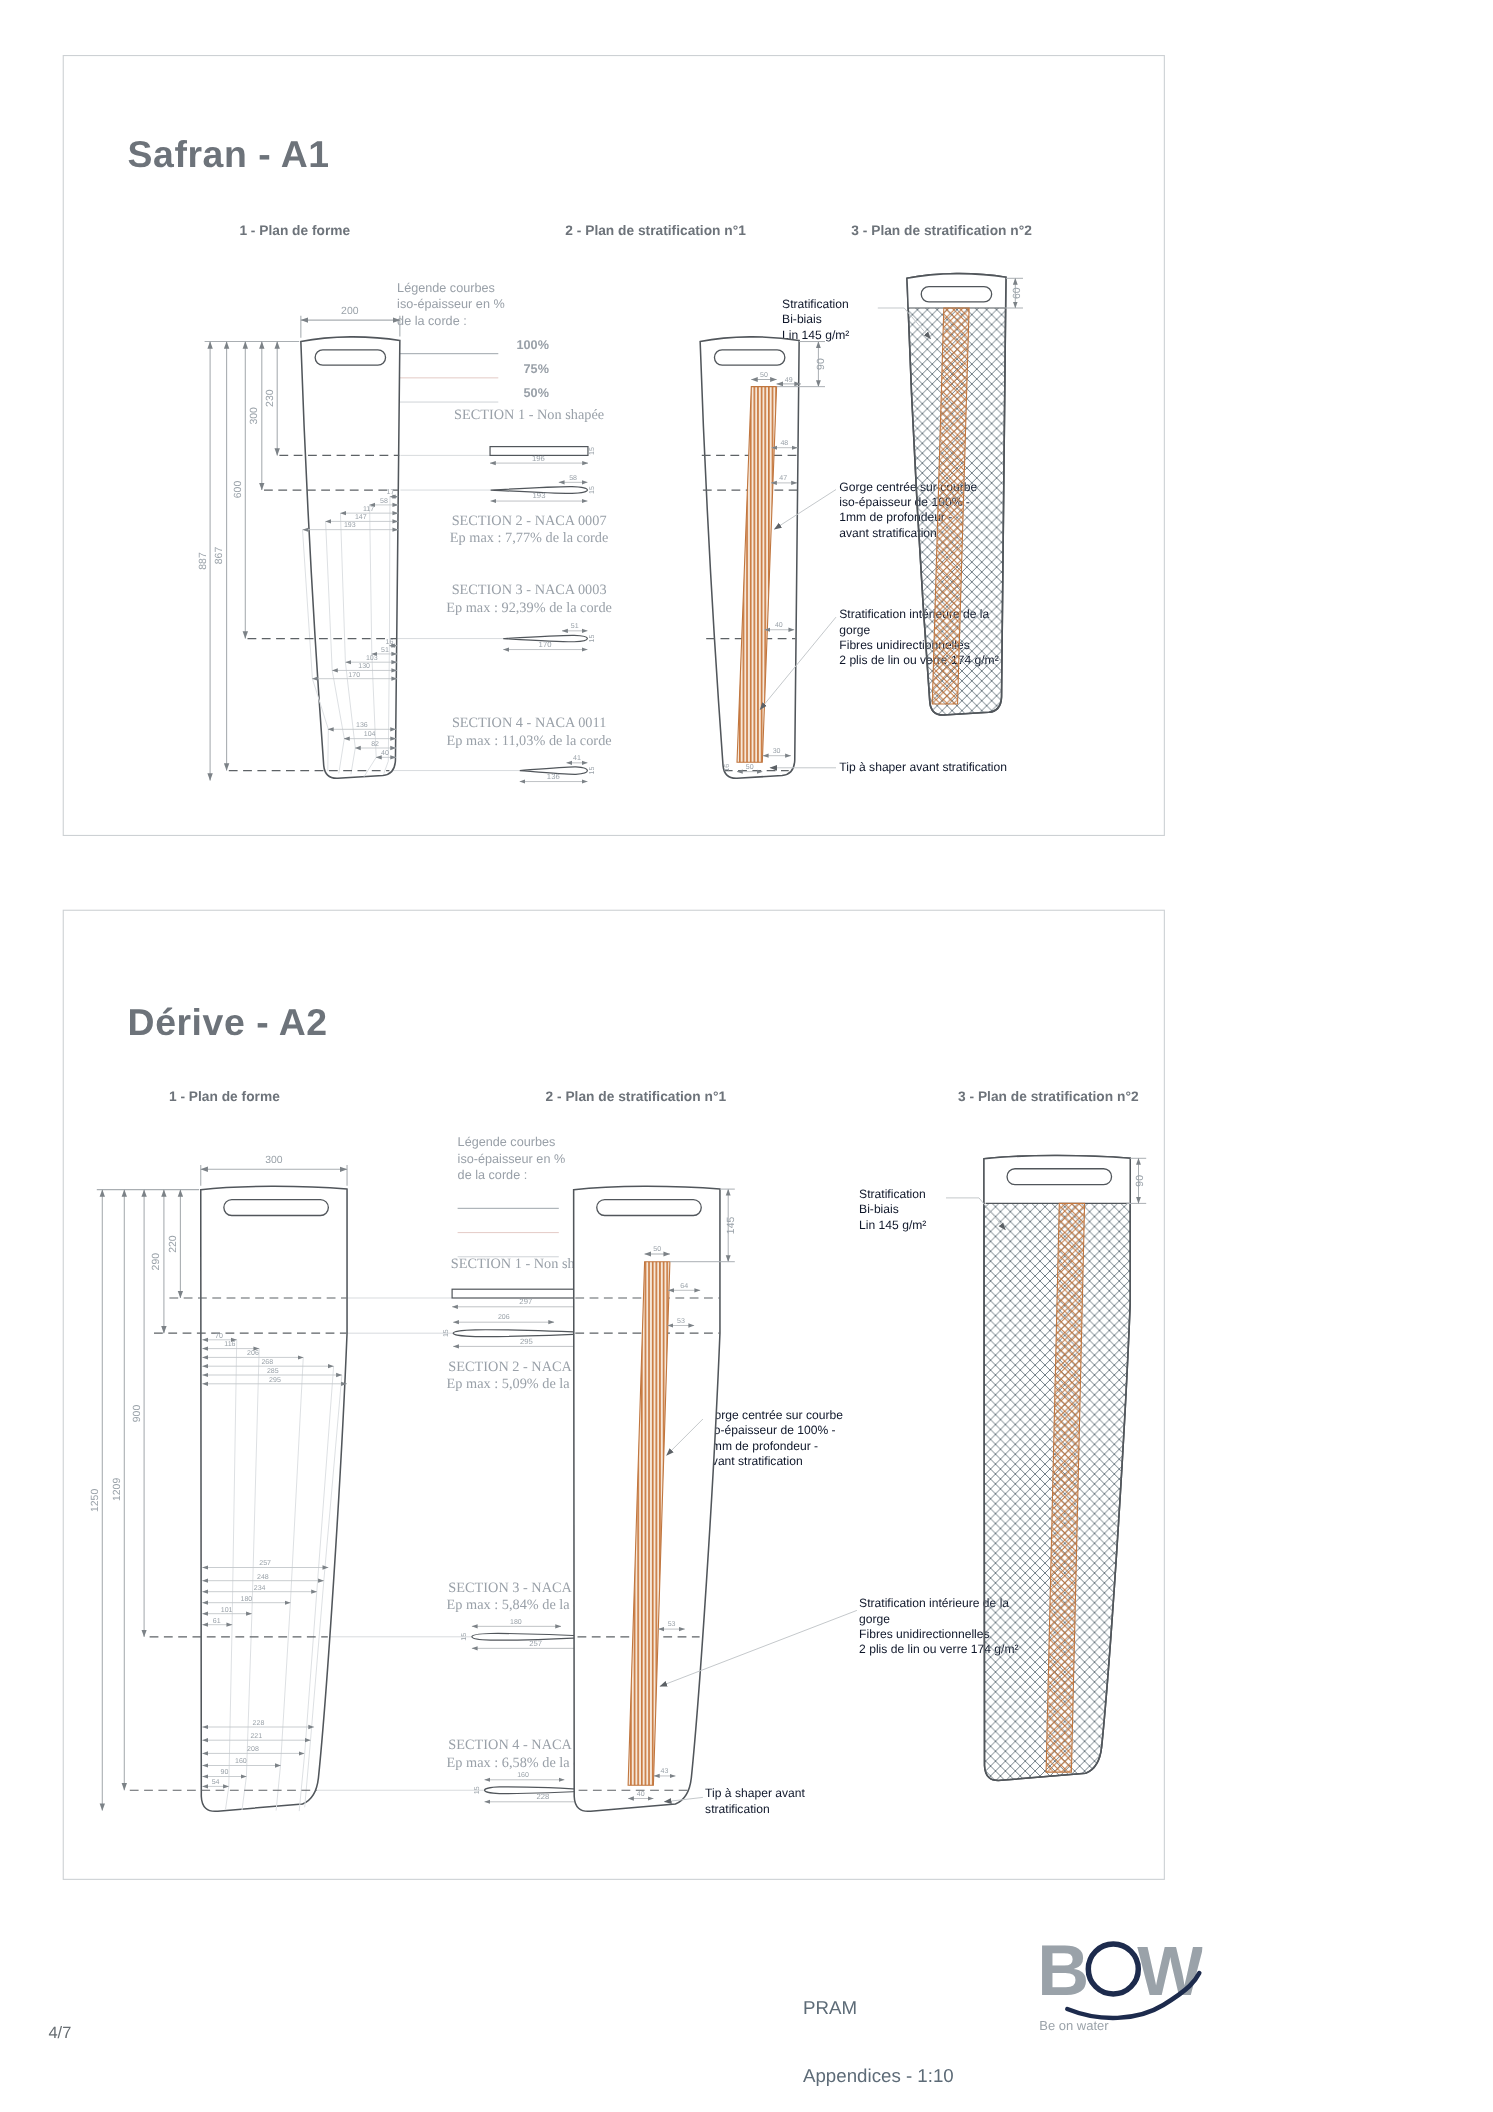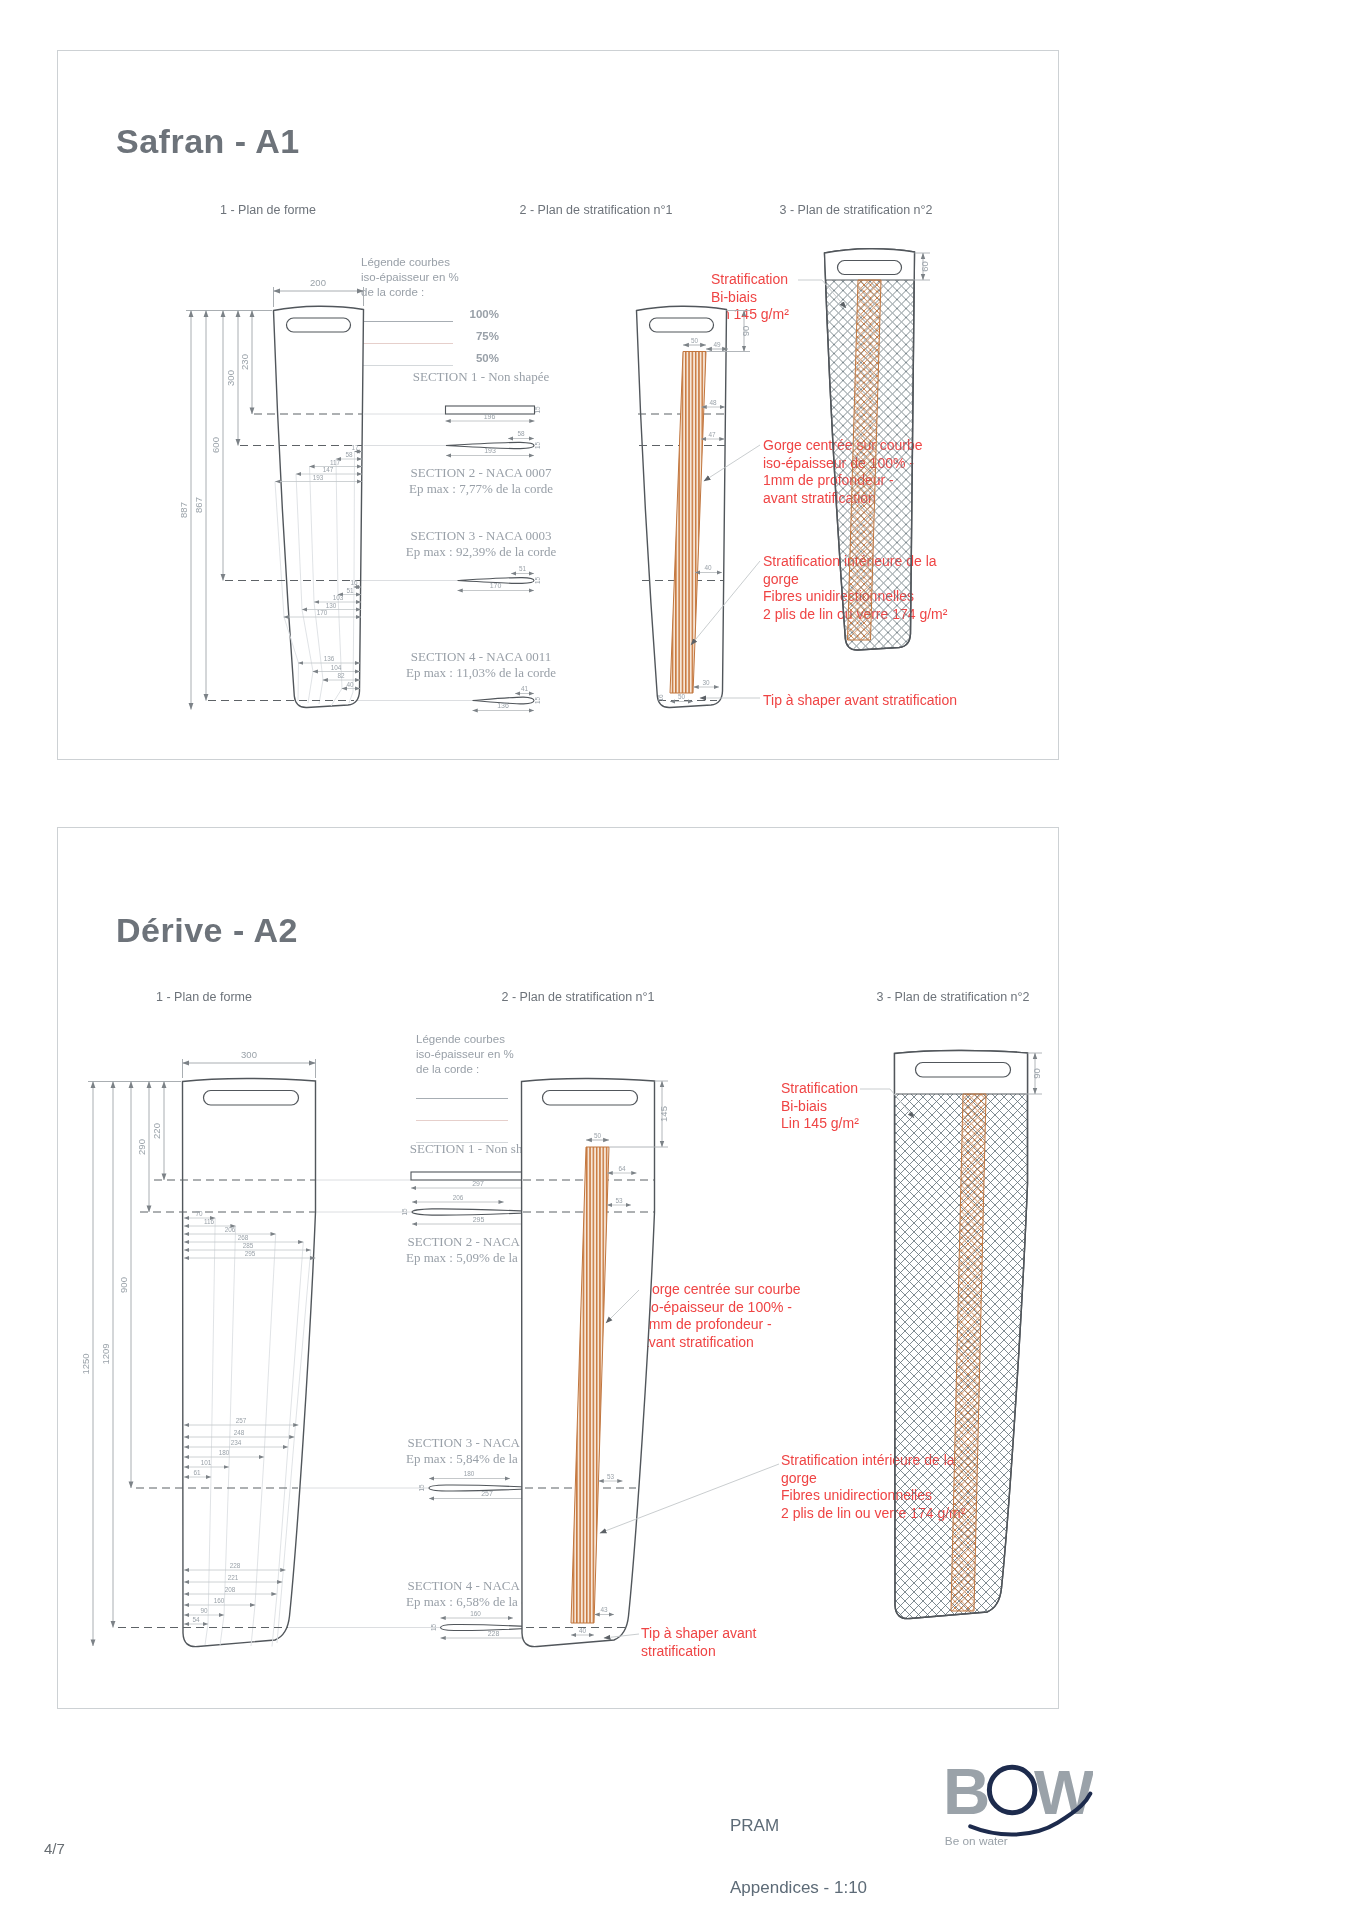--- a/index.html
+++ b/index.html
@@ -1,28 +1,28 @@
 <!DOCTYPE html>
 <html><head>
 <meta charset="utf-8">
 <style>
   html,body{margin:0;padding:0;background:#fff;}
   body{width:1357px;height:1920px;position:relative;font-family:"Liberation Sans",sans-serif;overflow:hidden;}
   .panel{position:absolute;left:57px;width:1000px;border:1px solid #cdd1d4;background:#fff;}
   #panel-safran{top:50px;height:708px;}
   #panel-derive{top:827px;height:880px;}
   .ptitle{position:absolute;font-size:34px;font-weight:bold;color:#6d737a;letter-spacing:.5px;margin-top:43px;}
-  .hdr{position:absolute;font-size:12.5px;font-weight:normal;color:#6d737a;text-align:center;width:200px;white-space:nowrap;}
+  .hdr{position:absolute;font-size:12.5px;font-weight:bold;color:#6d737a;text-align:center;width:200px;white-space:nowrap;}
   .legend{position:absolute;font-size:11.5px;color:#99a0a8;line-height:1.3;}
   .lrow{display:flex;align-items:flex-end;margin-top:7px;font-weight:bold;}
   .lline{width:92px;height:1px;margin-right:8px;}
   .llabel{font-size:11.5px;color:#99a0a8;width:38px;text-align:right;}
   .seclabel{position:absolute;text-align:center;font-size:13px;color:#99a0a8;line-height:1.2;white-space:nowrap;}
   .seclabel span{display:block;font-family:Liberation Serif, serif;}
-  .anno{position:absolute;font-size:14px;color:#ef4444;line-height:1.26;white-space:nowrap;}
+  .anno{position:absolute;font-size:11px;color:#0f172a;line-height:1.26;white-space:nowrap;}
   .anno span{display:block;}
   .dsvg{position:absolute;left:0;top:0;}
   svg text{fill:#9aa2a9;font-family:"Liberation Sans",sans-serif;}
   .t10{font-size:9.5px;}
   .t7{font-size:7px;}
   .t6{font-size:6.4px;}
   .footer-block{position:absolute;left:730px;top:1775px;font-size:17px;color:#5d6b77;line-height:1.3;}
   .footer-block span{display:block;margin-top:40px;}
   .pageno{position:absolute;left:44px;top:1840px;font-size:15px;color:#676d72;}
   .logo{position:absolute;left:943px;top:1745px;}

